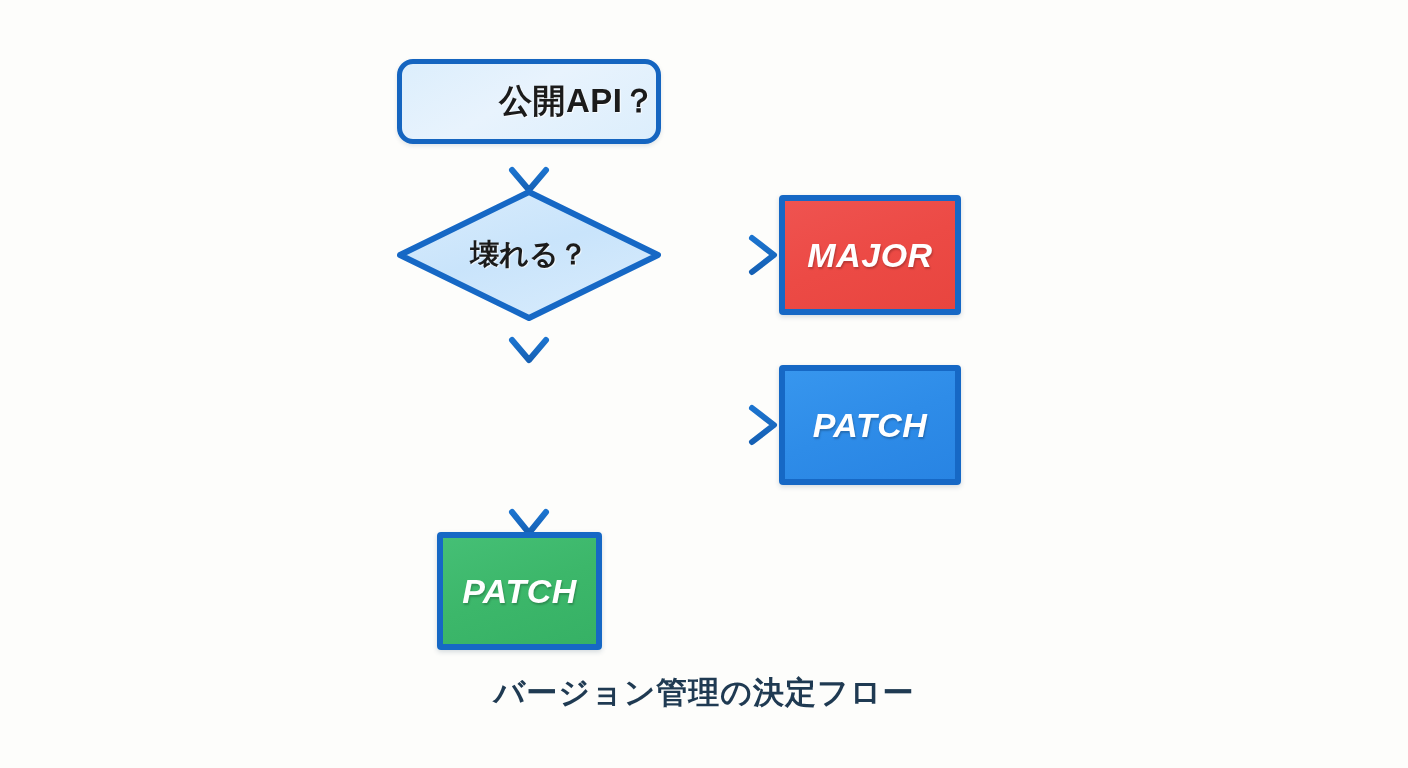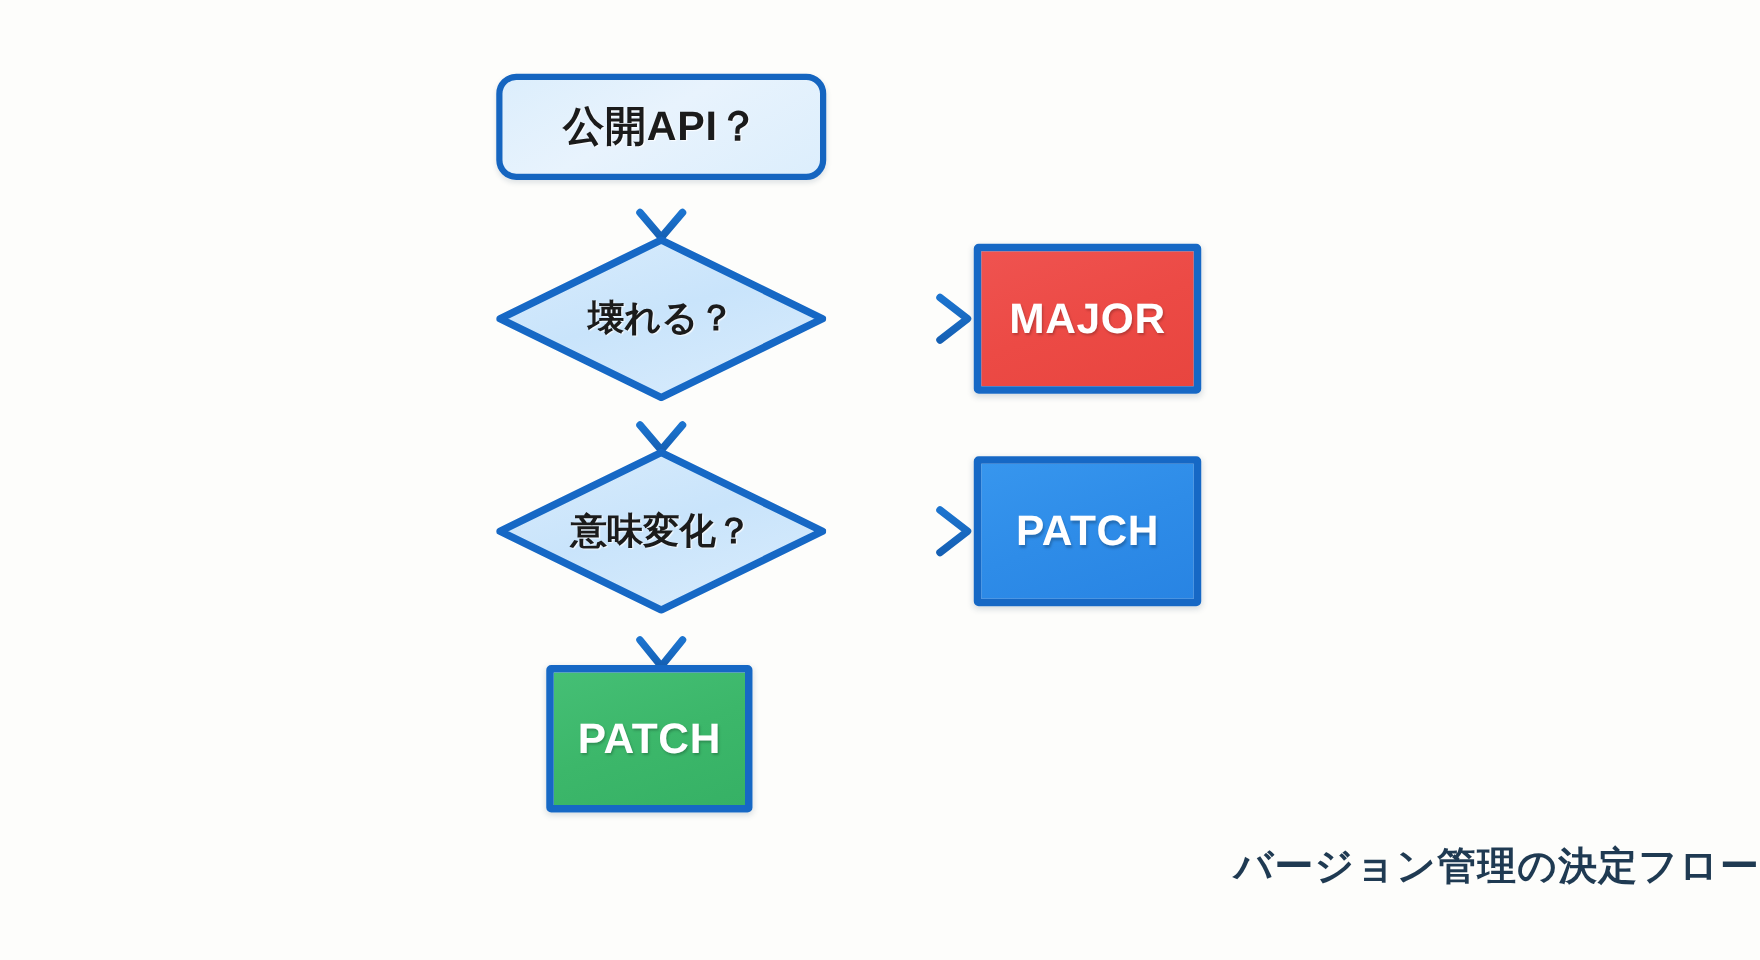--- a/index.html
+++ b/index.html
@@ -43,20 +43,21 @@
   
   .node-start {
     left: 397px;
     top: 59px;
     width: 264px;
     height: 85px;
     border: 5px solid #1565c0;
     border-radius: 16px;
     background: linear-gradient(150deg, #dceefc 0%, #e8f3fd 45%, #dceefc 100%);
     box-shadow: 0 2px 4px rgba(30, 60, 90, 0.13);
+    justify-content: flex-end;
   }
   .node-start .node-label {
     font-size: 33px;
     font-weight: bold;
     color: #1b1b1b;
     letter-spacing: 0.5px;
     text-shadow: 1px 1px 1px rgba(255,255,255,0.85);
   }
 
   
@@ -88,20 +89,21 @@
     border: 6px solid #1668c5;
     border-radius: 4px;
     box-shadow: 0 2px 5px rgba(30,60,90,0.18);
   }
   .node-result .node-label {
     font-size: 34px;
     font-weight: bold;
     color: #ffffff;
     letter-spacing: 0.5px;
     text-shadow: 1px 2px 2px rgba(0,0,0,0.22);
+    font-style: italic;
   }
   #node-major {
     left: 779px;
     top: 195px;
     width: 182px;
     height: 120px;
     background: linear-gradient(160deg, #ef5350 0%, #ec4a45 50%, #e8453f 100%);
   }
   #node-minor {
     left: 779px;
@@ -117,21 +119,21 @@
     height: 118px;
     background: linear-gradient(160deg, #45bf75 0%, #3cb76a 50%, #36b165 100%);
   }
 
   
   #diagram-caption {
     position: absolute;
     left: 0;
     top: 672px;
     width: 1408px;
-    text-align: right;
+    text-align: center;
     font-size: 31px;
     font-weight: bold;
     color: #1f3a52;
     letter-spacing: 1px;
   }
 </style>
 </head>
 <body>
 
 <div id="diagram-root">
@@ -181,33 +183,20 @@
           <stop offset="0%" stop-color="#d9ecfc"></stop>
           <stop offset="55%" stop-color="#c9e4fb"></stop>
           <stop offset="100%" stop-color="#d5eafc"></stop>
         </linearGradient>
       </defs>
       <polygon points="132,3 261,66 132,129 3,66" fill="url(#diaGrad1)" stroke="#1668c5" stroke-width="6" stroke-linejoin="round"></polygon>
     </svg>
     <span class="node-label">壊れる？</span>
   </div>
 
-  <div class="node node-decision" id="node-semantic">
-    <svg class="diamond-shape" viewBox="0 0 264 132" preserveAspectRatio="none">
-      <defs>
-        <linearGradient id="diaGrad2" x1="0" y1="0" x2="0.6" y2="1">
-          <stop offset="0%" stop-color="#d9ecfc"></stop>
-          <stop offset="55%" stop-color="#c9e4fb"></stop>
-          <stop offset="100%" stop-color="#d5eafc"></stop>
-        </linearGradient>
-      </defs>
-      <polygon points="132,3 261,66 132,129 3,66" fill="url(#diaGrad2)" stroke="#1668c5" stroke-width="6" stroke-linejoin="round"></polygon>
-    </svg>
-    <span class="node-label">意味変化？</span>
-  </div>
 
   <div class="node node-result" id="node-major">
     <span class="node-label">MAJOR</span>
   </div>
 
   <div class="node node-result" id="node-minor">
     <span class="node-label">PATCH</span>
   </div>
 
   <div class="node node-result" id="node-patch">

